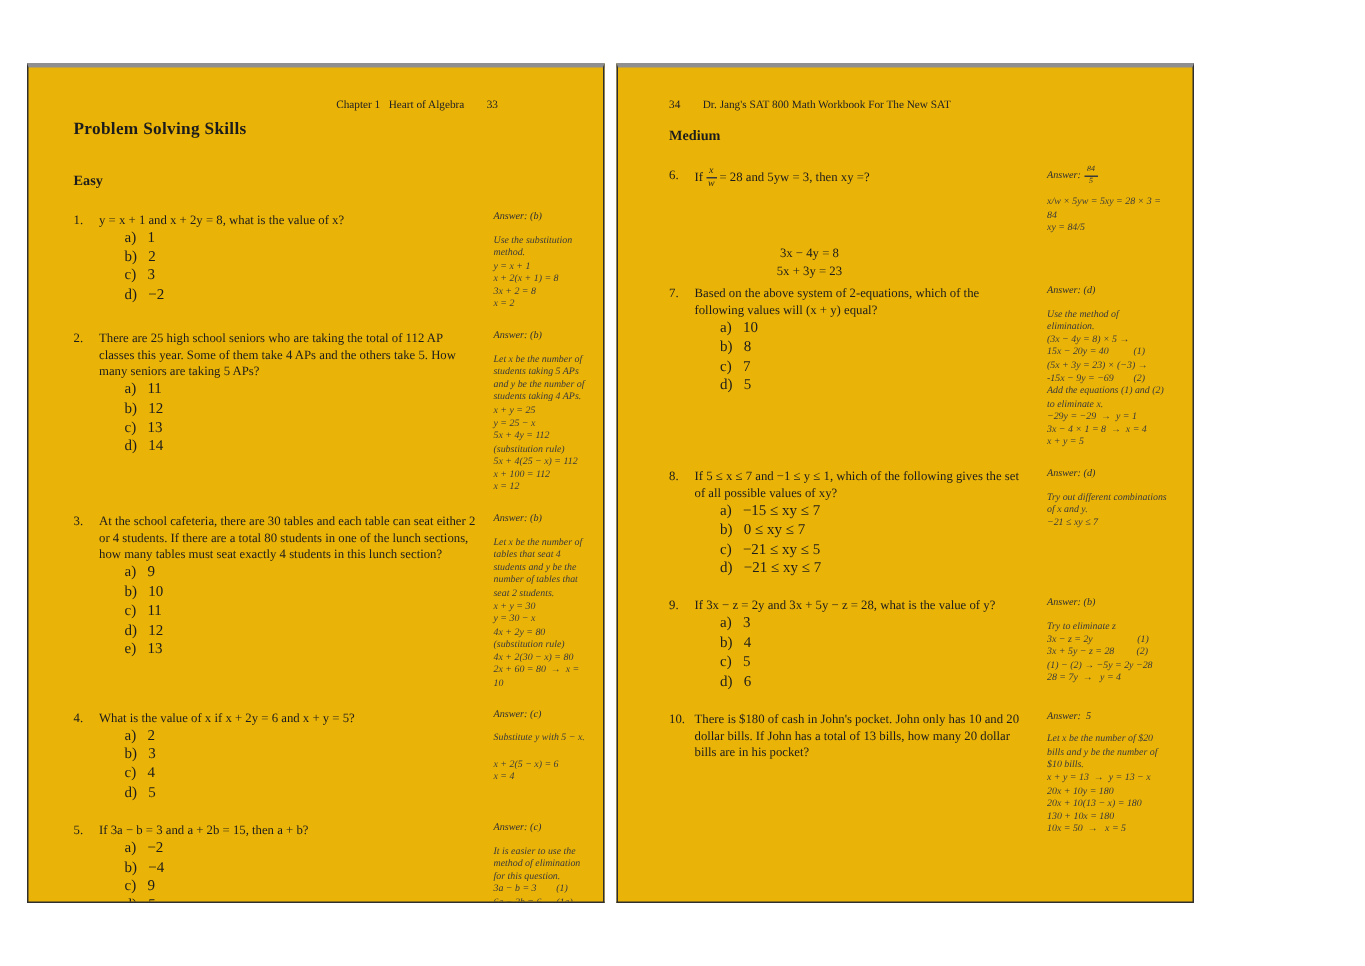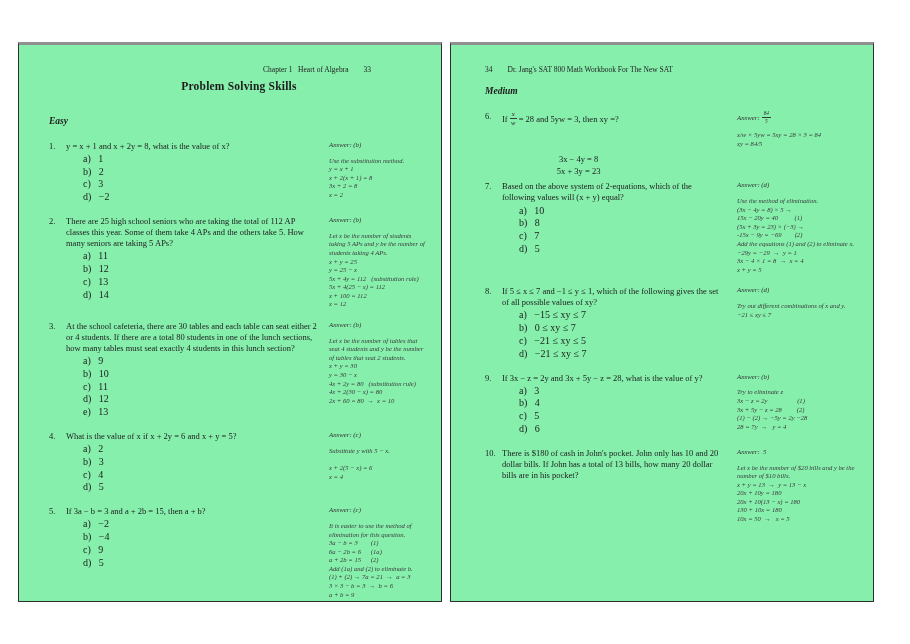--- a/index.html
+++ b/index.html
@@ -3,30 +3,30 @@
 <meta charset="utf-8">
 <style>
   html,body{margin:0;padding:0;}
   body{
     width:910px;height:644px;background:#ffffff;
     font-family:"Liberation Serif","DejaVu Serif",serif;
     color:#1c1c1c;overflow:hidden;
   }
   .spread{display:flex;gap:8px;padding:42px 0 0 18px;}
   .page{
-    width:424px;height:560px;background:#86efac;
+    width:385px;height:560px;background:#eab308;
     border:1px solid #2e2e2e;border-top:3px solid #8f8f8f;
     box-sizing:border-box;overflow:hidden;
   }
   .page-left{padding:20px 12px 0 30px;}
   .page-right{padding:20px 16px 0 34px;}
   .pg-header{font-size:7.5px;line-height:1.3;white-space:pre-wrap;color:#222;}
   .page-left .pg-header{text-align:right;padding-right:58px;}
-  .pg-title{text-align:center;font-weight:bold;font-size:11.5px;margin-top:5px;letter-spacing:0.2px;}
-  .section-label{font-weight:bold;font-style:italic;font-size:9.5px;margin-top:11px;}
+  .pg-title{text-align:left;font-weight:bold;font-size:11.5px;margin-top:5px;letter-spacing:0.2px;}
+  .section-label{font-weight:bold;font-size:9.5px;margin-top:11px;}
   .page-left .section-label{margin-top:24px;}
   .qrow{display:flex;margin-top:12px;}
   .qrow.first{margin-top:15px;}
   .qcol{flex:none;}
   .page-left .qcol{width:268px;}
   .page-right .qcol{width:240px;}
   .acol{flex:1;padding-left:12px;min-width:0;}
   .qline{display:flex;font-size:8.5px;line-height:1.3;}
   .qnum{width:17px;flex:none;}
   .qtext{flex:1;}

